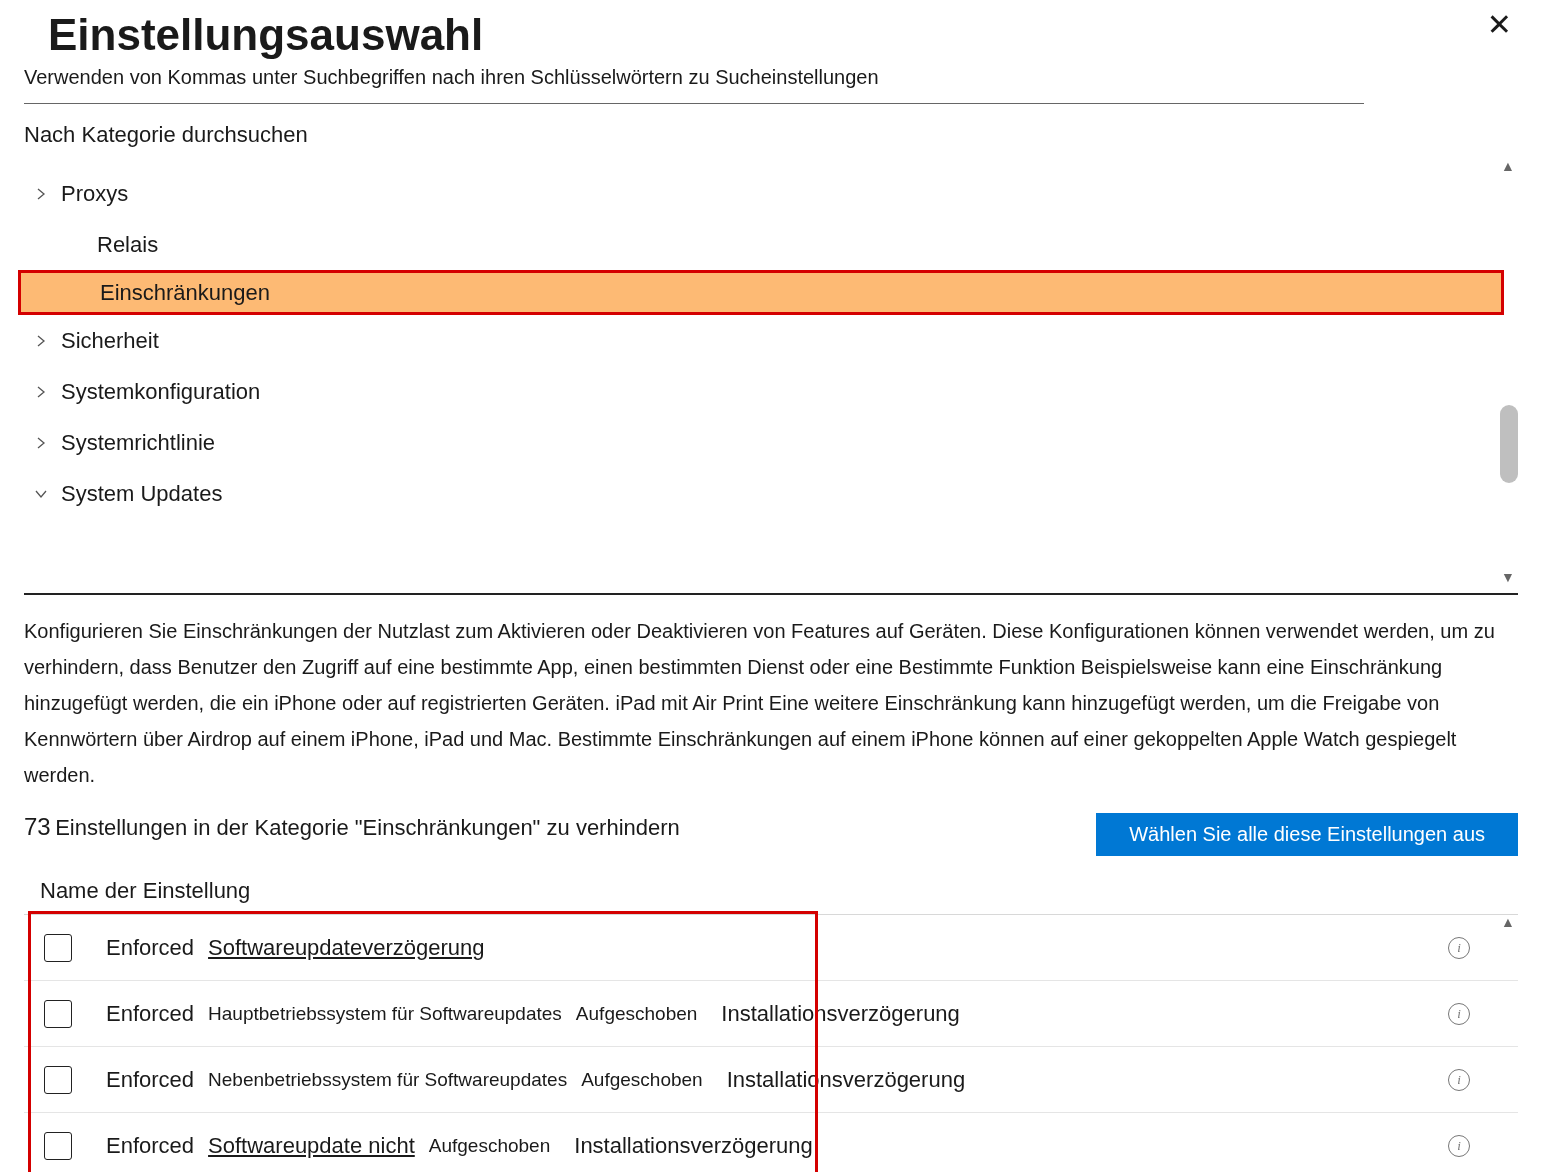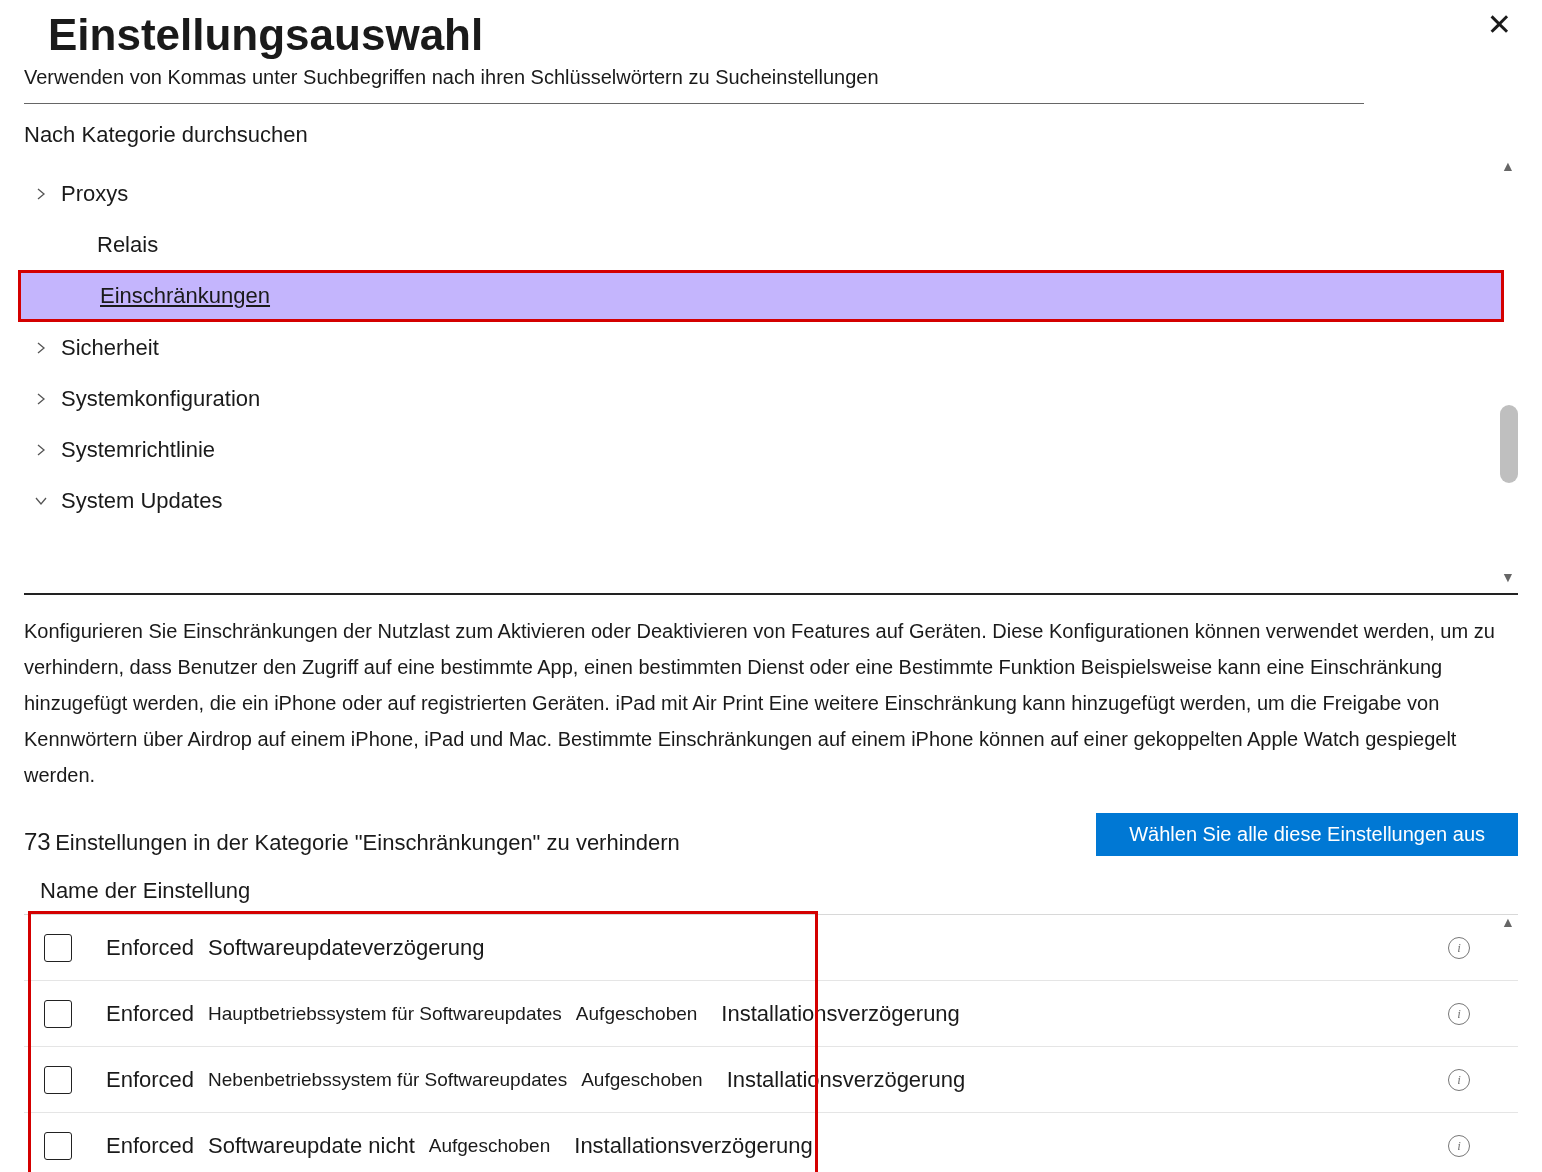--- a/index.html
+++ b/index.html
@@ -63,27 +63,26 @@
   .chev {
     display: inline-flex;
     width: 34px;
     justify-content: center;
     font-size: 17px;
     color: #555;
   }
   .cat-label { padding-left: 3px; }
   .cat-child .cat-label { padding-left: 39px; }
   .highlighted {
-    background: #c4b5fd;
+    background: #fdba74;
     border: 3px solid #d40000;
     border-left-width: 3px;
     margin-left: -6px;
     padding-left: 6px;
-    height: 52px;
-    text-decoration: underline;
+    height: 45px;
   }
   .scroll-track-top {
     position: absolute;
     right: 0;
     top: 0;
     width: 20px;
     height: 100%;
   }
   .scroll-arrow {
     font-size: 14px;
@@ -110,21 +109,21 @@
   }
   .desc {
     font-size: 20px;
     line-height: 36px;
     margin-bottom: 20px;
     width: 1494px;
   }
   .count-row {
     display: flex;
     justify-content: space-between;
-    align-items: flex-end;
+    align-items: flex-start;
     width: 1494px;
     margin-bottom: 22px;
   }
   .count-text { font-size: 22px; }
   .count-num { font-size: 24px; }
   .select-all {
     background: #0078d4;
     color: #fff;
     border: none;
     font-size: 20px;
@@ -158,21 +157,21 @@
     flex-shrink: 0;
   }
   .label-group {
     display: flex;
     align-items: center;
     gap: 14px;
     margin-left: 34px;
     flex: 1;
   }
   .lab-a { font-size: 22px; }
-  .lab-b { font-size: 22px; }
+  .lab-b { font-size: 22px; text-decoration: underline; }
   .lab-c { font-size: 19px; }
   .lab-d { font-size: 19px; }
   .lab-e { font-size: 22px; padding-left: 10px;}
   .info {
     width: 22px;
     height: 22px;
     border: 1.4px solid #777;
     border-radius: 50%;
     display: inline-flex;
     align-items: center;

